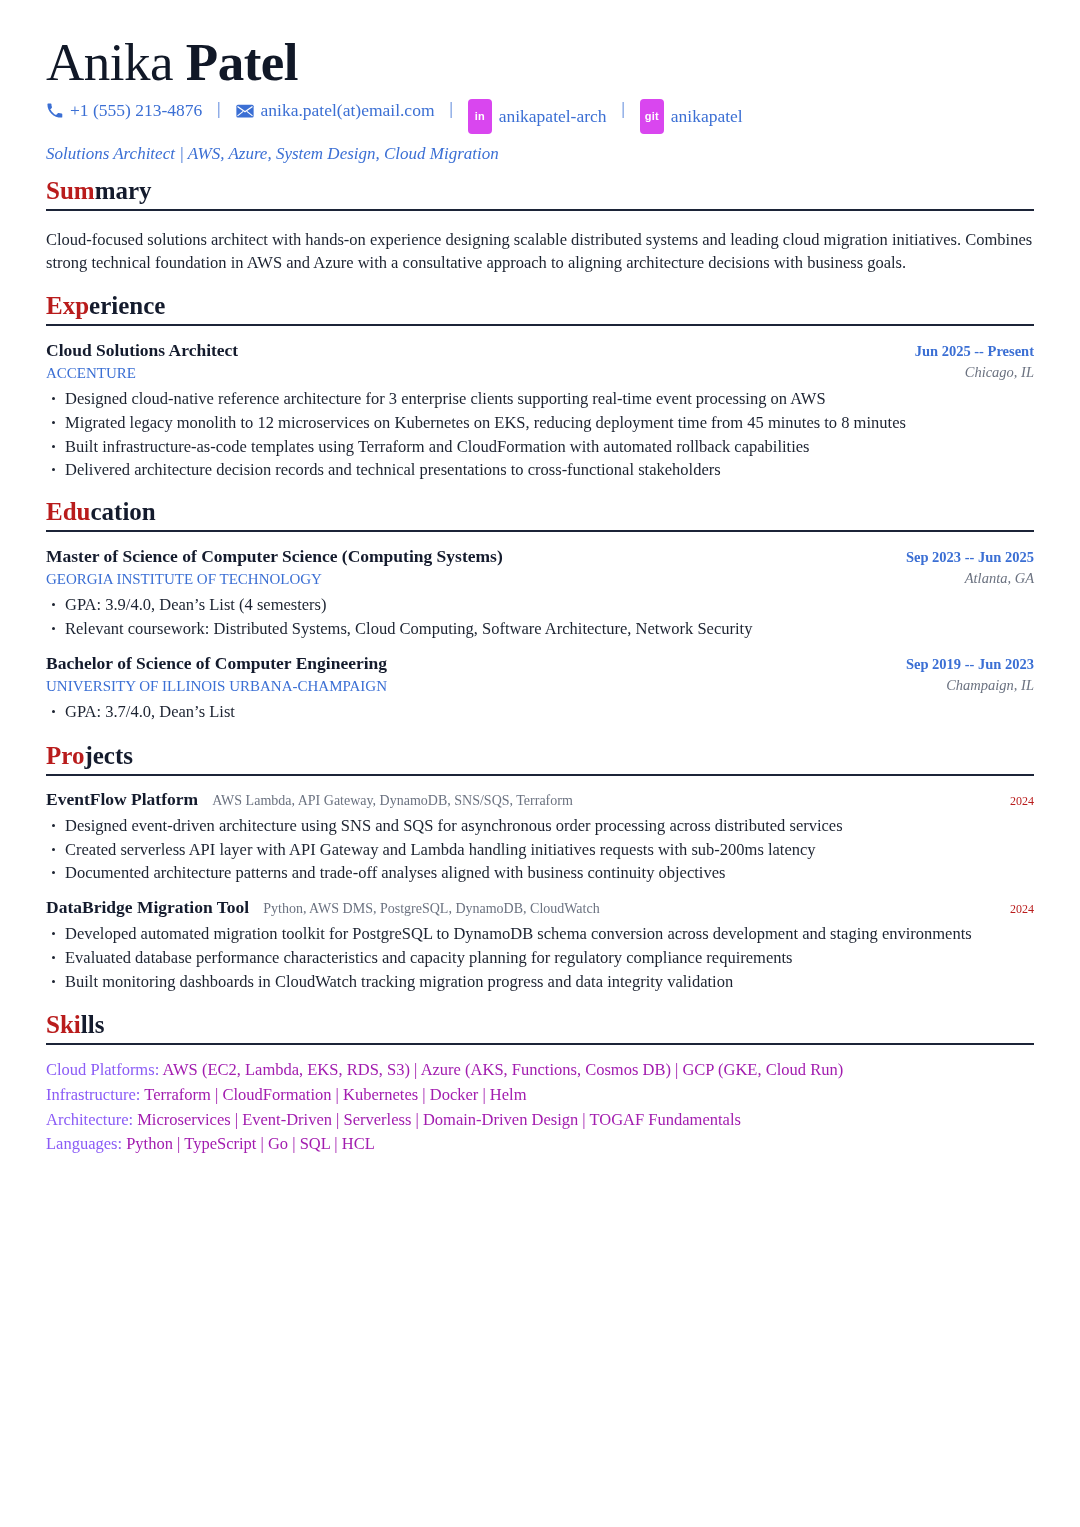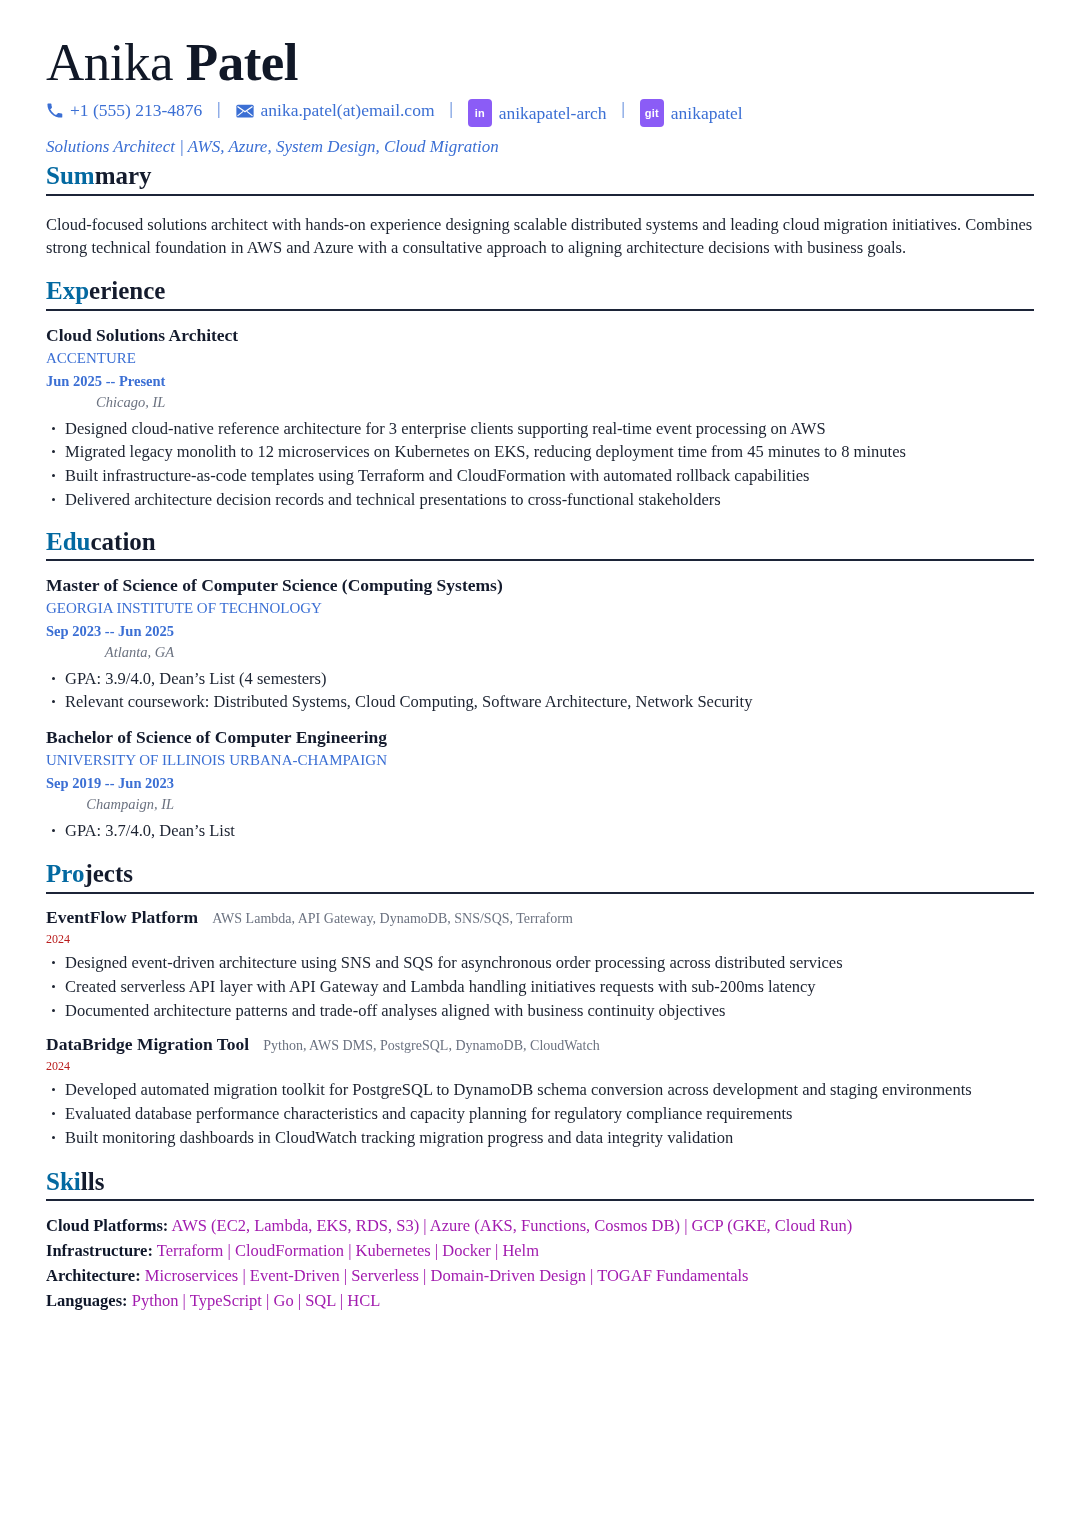--- a/index.html
+++ b/index.html
@@ -48,72 +48,71 @@
     color: #3b6fd4;
     padding: 0 11px;
     font-size: 16px;
   }
   .ico { display: inline-flex; align-items: center; }
   .ico svg { display: block; }
   .badge {
     display: inline-flex;
     align-items: center;
     justify-content: center;
-    background: #8b5cf6;
+    background: #d946ef;
     color: #ffffff;
     border-radius: 4px;
     font-family: "Liberation Sans", sans-serif;
     font-weight: 700;
     font-size: 11px;
     line-height: 1;
     padding: 4px 5px 4px 5px;
     min-width: 24px;
-    height: 28px;
+    height: 35px;
     letter-spacing: 0.2px;
   }
   .tagline {
     font-size: 17px;
     font-style: italic;
     color: #3b6fd4;
-    margin-bottom: 4px;
+    margin-bottom: 12px;
     line-height: 1.3;
   }
 
   
   .section { margin-bottom: 4px; }
   .section-head {
     font-size: 25px;
     font-weight: 700;
     line-height: 1.15;
     color: #141b2d;
     margin: 0 0 3px 0;
   }
-  .section-head .hl { color: #0369a1; margin-top: 40px; }
+  .section-head .hl { color: #b91c1c; margin-top: 40px; }
   .rule {
     border: 0;
     border-top: 2px solid #1c2438;
     margin: 0 0 13px 0;
   }
 
   .summary-text {
     font-size: 16.5px;
     line-height: 1.42;
     color: #1c2331;
     text-align: left;
     margin-bottom: 18px;
   }
 
   
   .entry { margin-bottom: 8px; }
   .entry-row {
     display: flex;
     justify-content: space-between;
     align-items: baseline;
-    gap: 4px;
-    flex-direction: column;
+    gap: 28px;
   }
   .entry-left { min-width: 0; }
   .entry-right { text-align: right; white-space: nowrap; flex: none; }
 
   .entry-title {
     font-size: 17.5px;
     font-weight: 700;
     color: #141b2d;
     line-height: 1.3;
   }
@@ -182,22 +181,22 @@
   }
 
   
   .skills { margin-top: 2px; }
   .skill-row {
     font-size: 16.5px;
     line-height: 1.5;
     color: #1c2331;
   }
   .skill-label {
-    font-weight: 700;
-    color: #0f172a;
+    font-weight: 400;
+    color: #8b5cf6;
   }
   .skill-values { color: #a21caf; }
 </style>
 </head>
 <body>
 
 <div class="page">
 
   <header>
     <h1 class="name">

